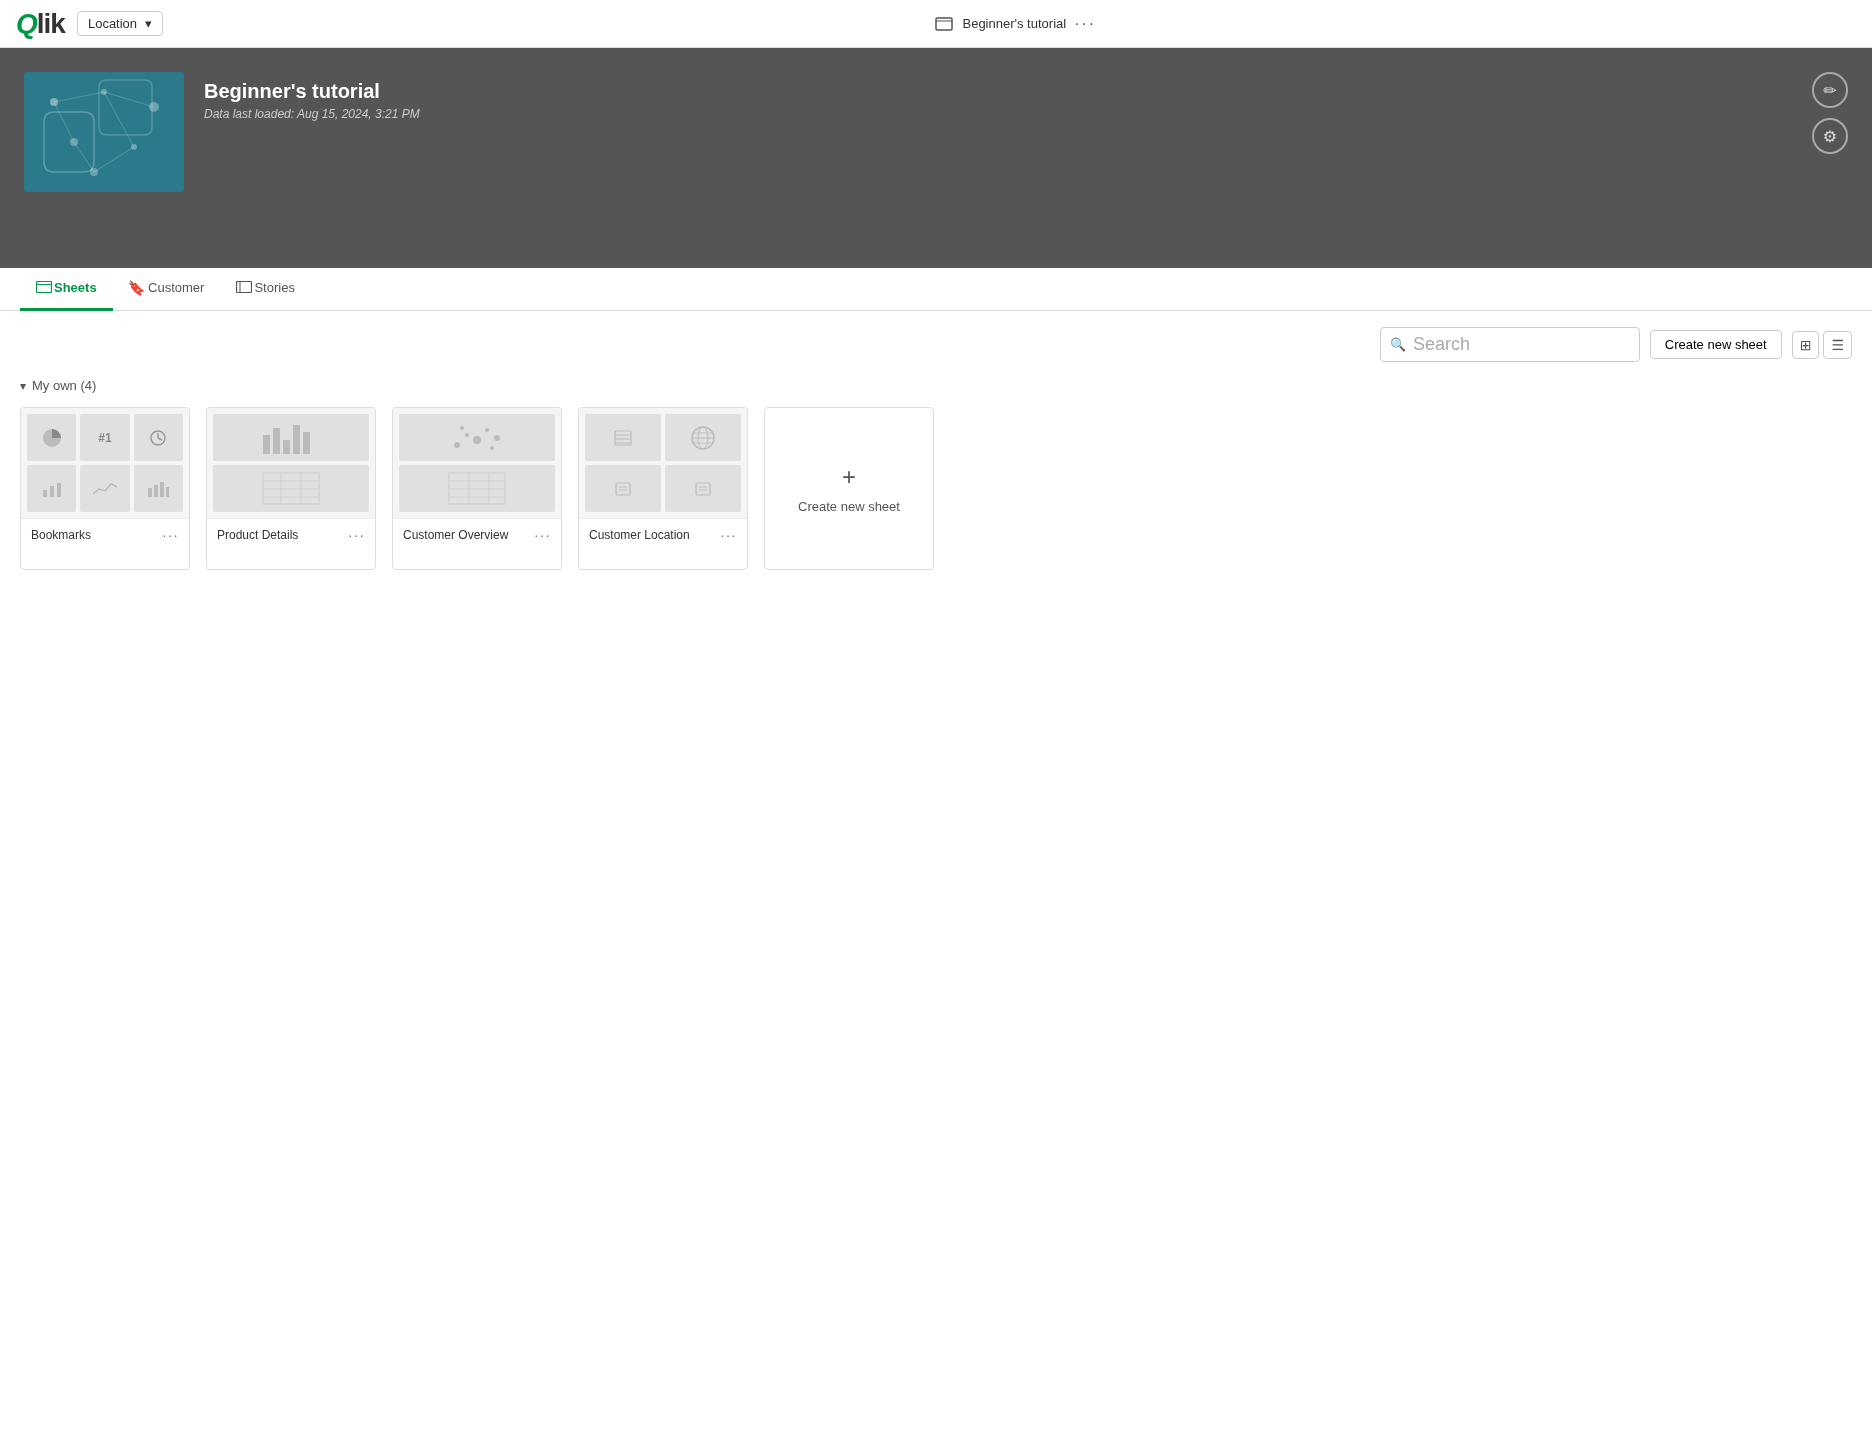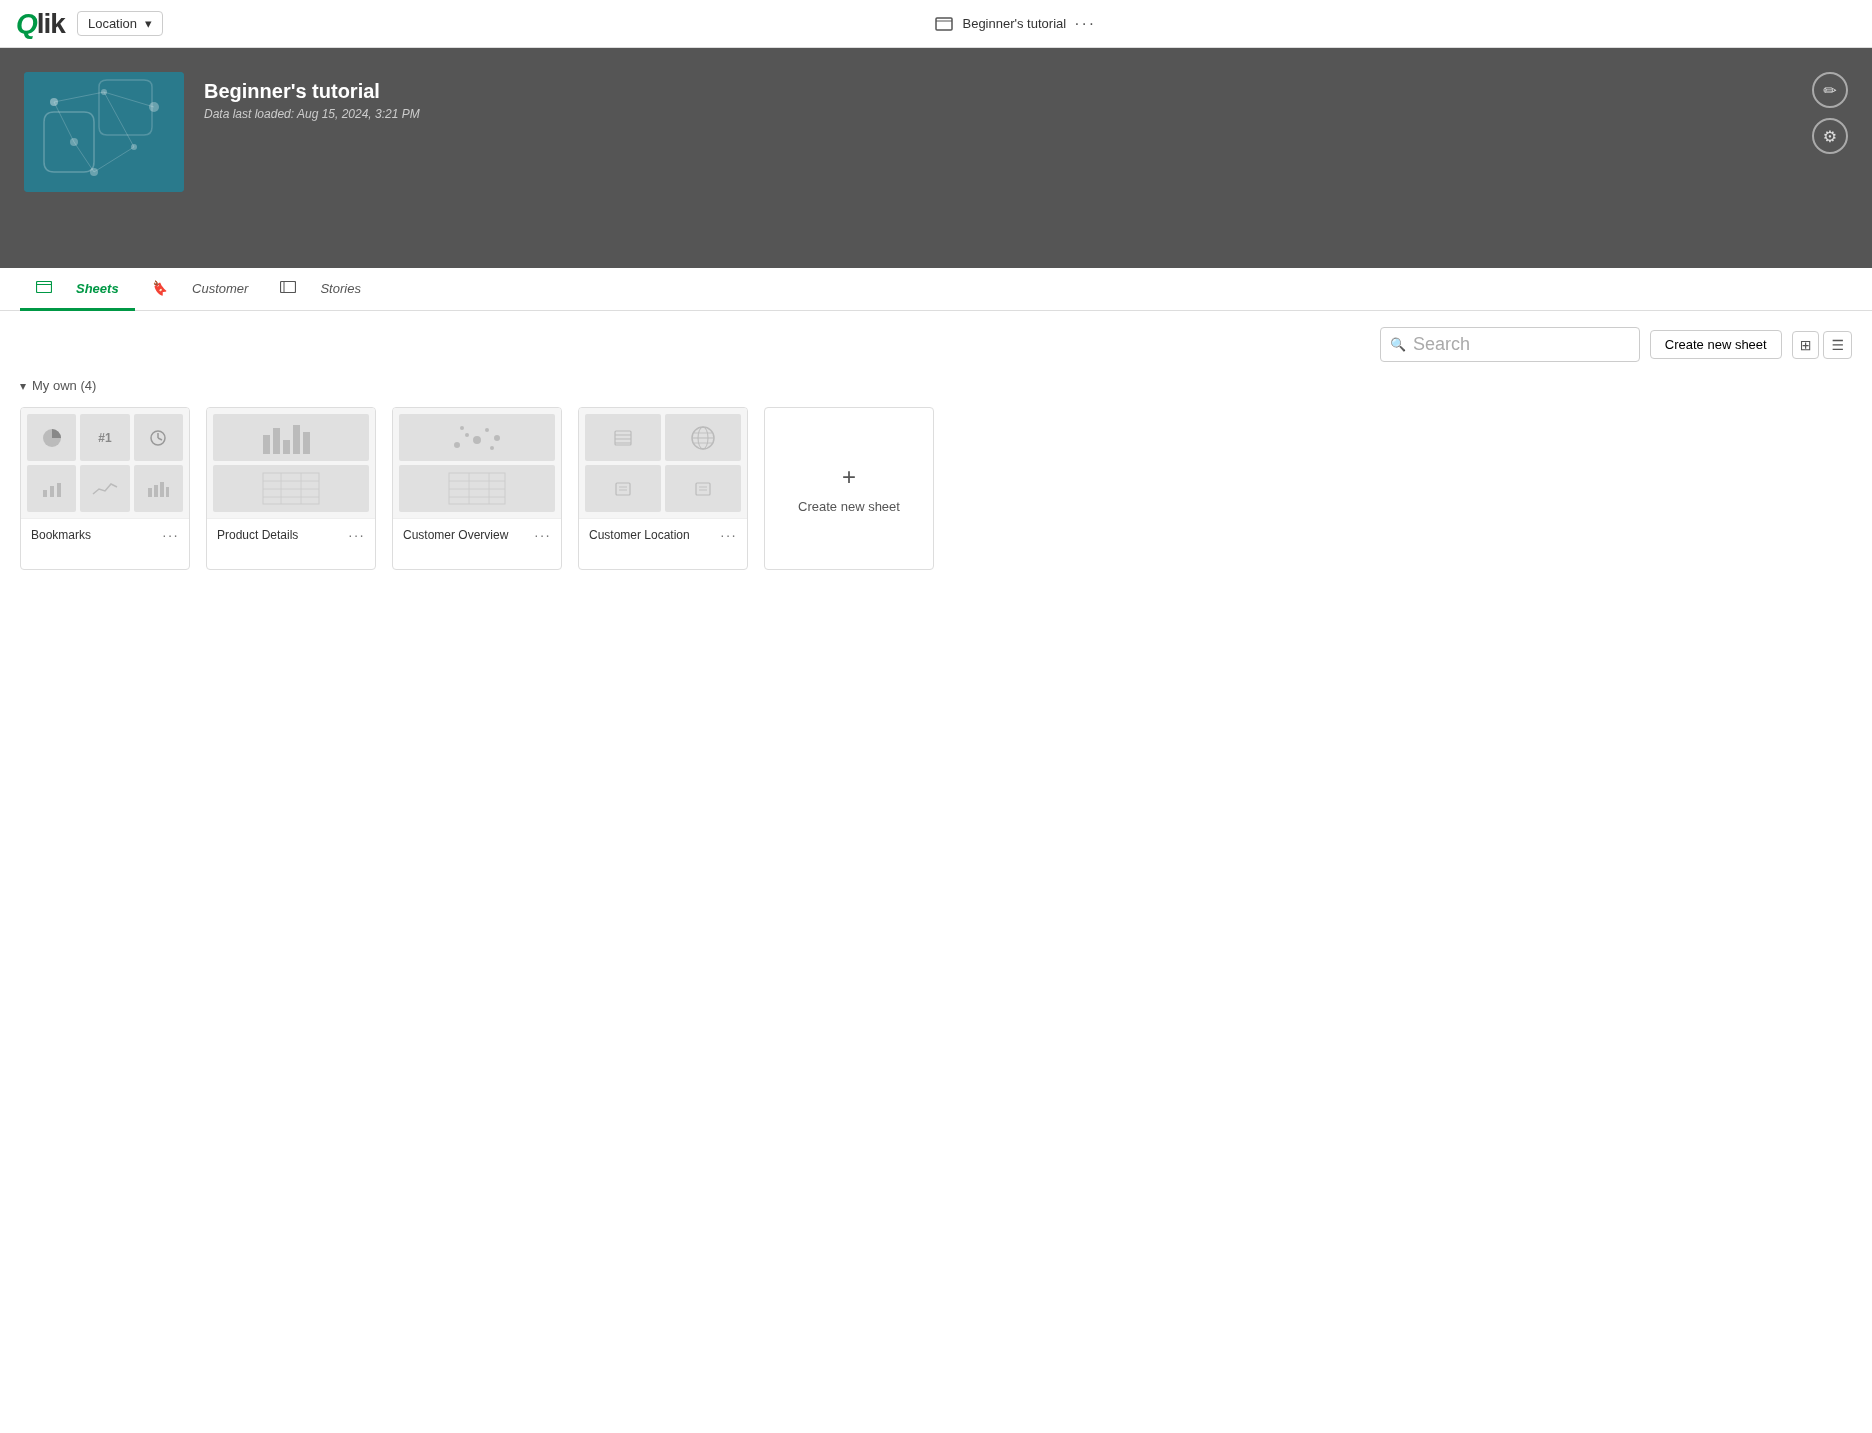--- a/index.html
+++ b/index.html
@@ -120,29 +120,28 @@
     
     .tabs-bar {
       display: flex;
       align-items: center;
       border-bottom: 1px solid #ddd;
       padding: 0 20px;
       background: #fff;
     }
     .tab-item {
       display: flex;
-      align-items: flex-end;
-      gap: 24px;
+      align-items: flex-start;
+      gap: 2px;
       padding: 12px 16px;
       font-size: 13px;
       color: #555;
       cursor: pointer;
       border-bottom: 3px solid transparent;
       margin-bottom: -1px;
-      font-style: italic;
     }
     .tab-item.active {
       color: #009845;
       border-bottom: 3px solid #009845;
       font-weight: 600;
     }
     .tab-icon {
       font-size: 14px;
     }
 

